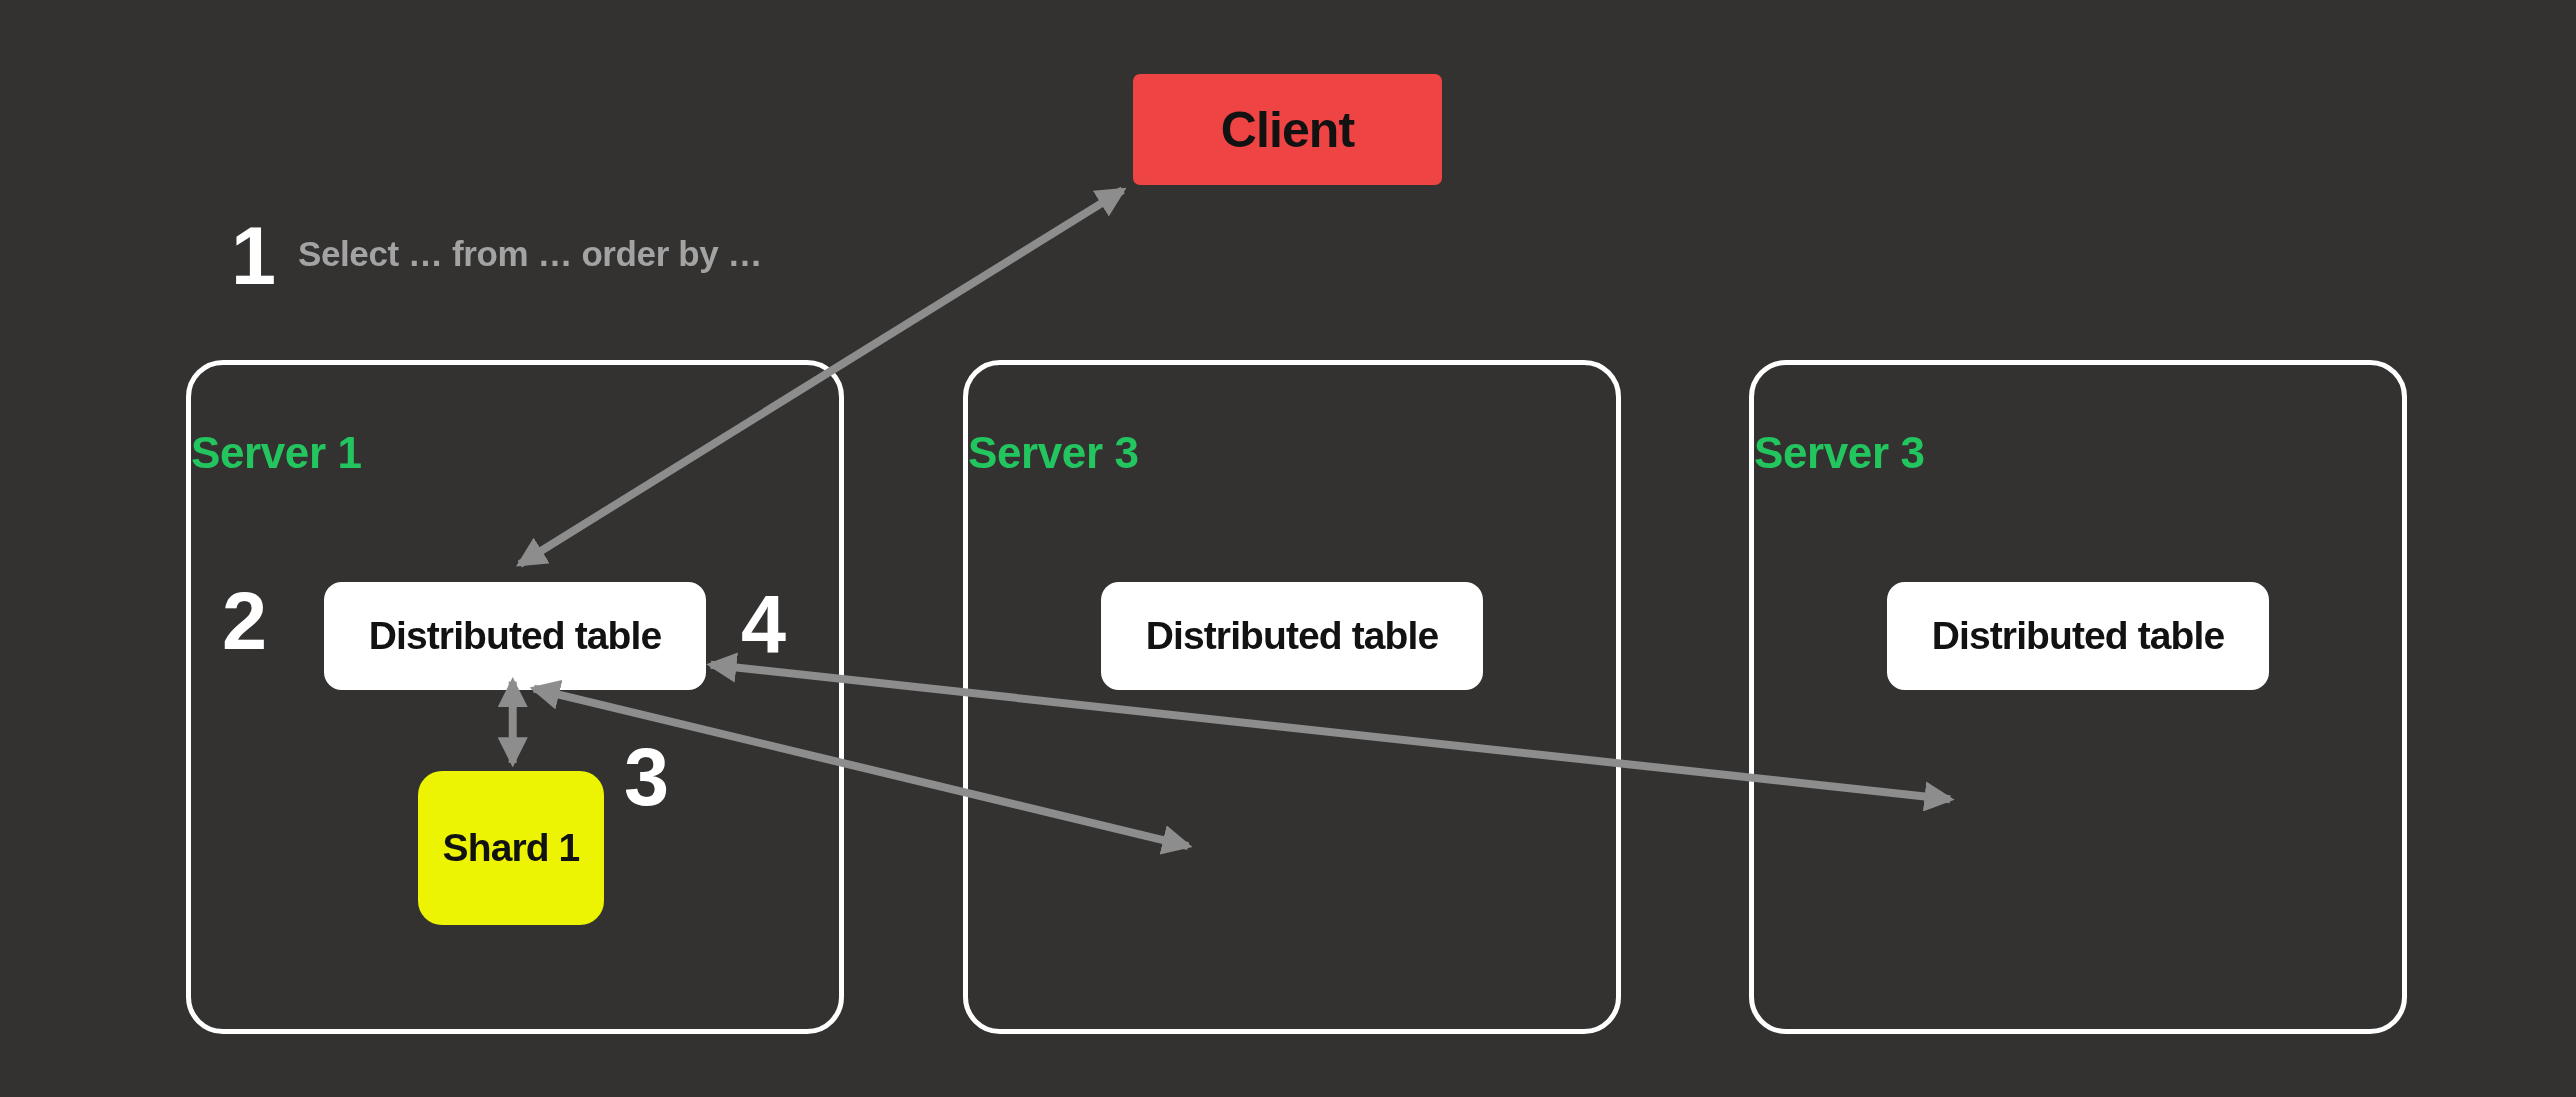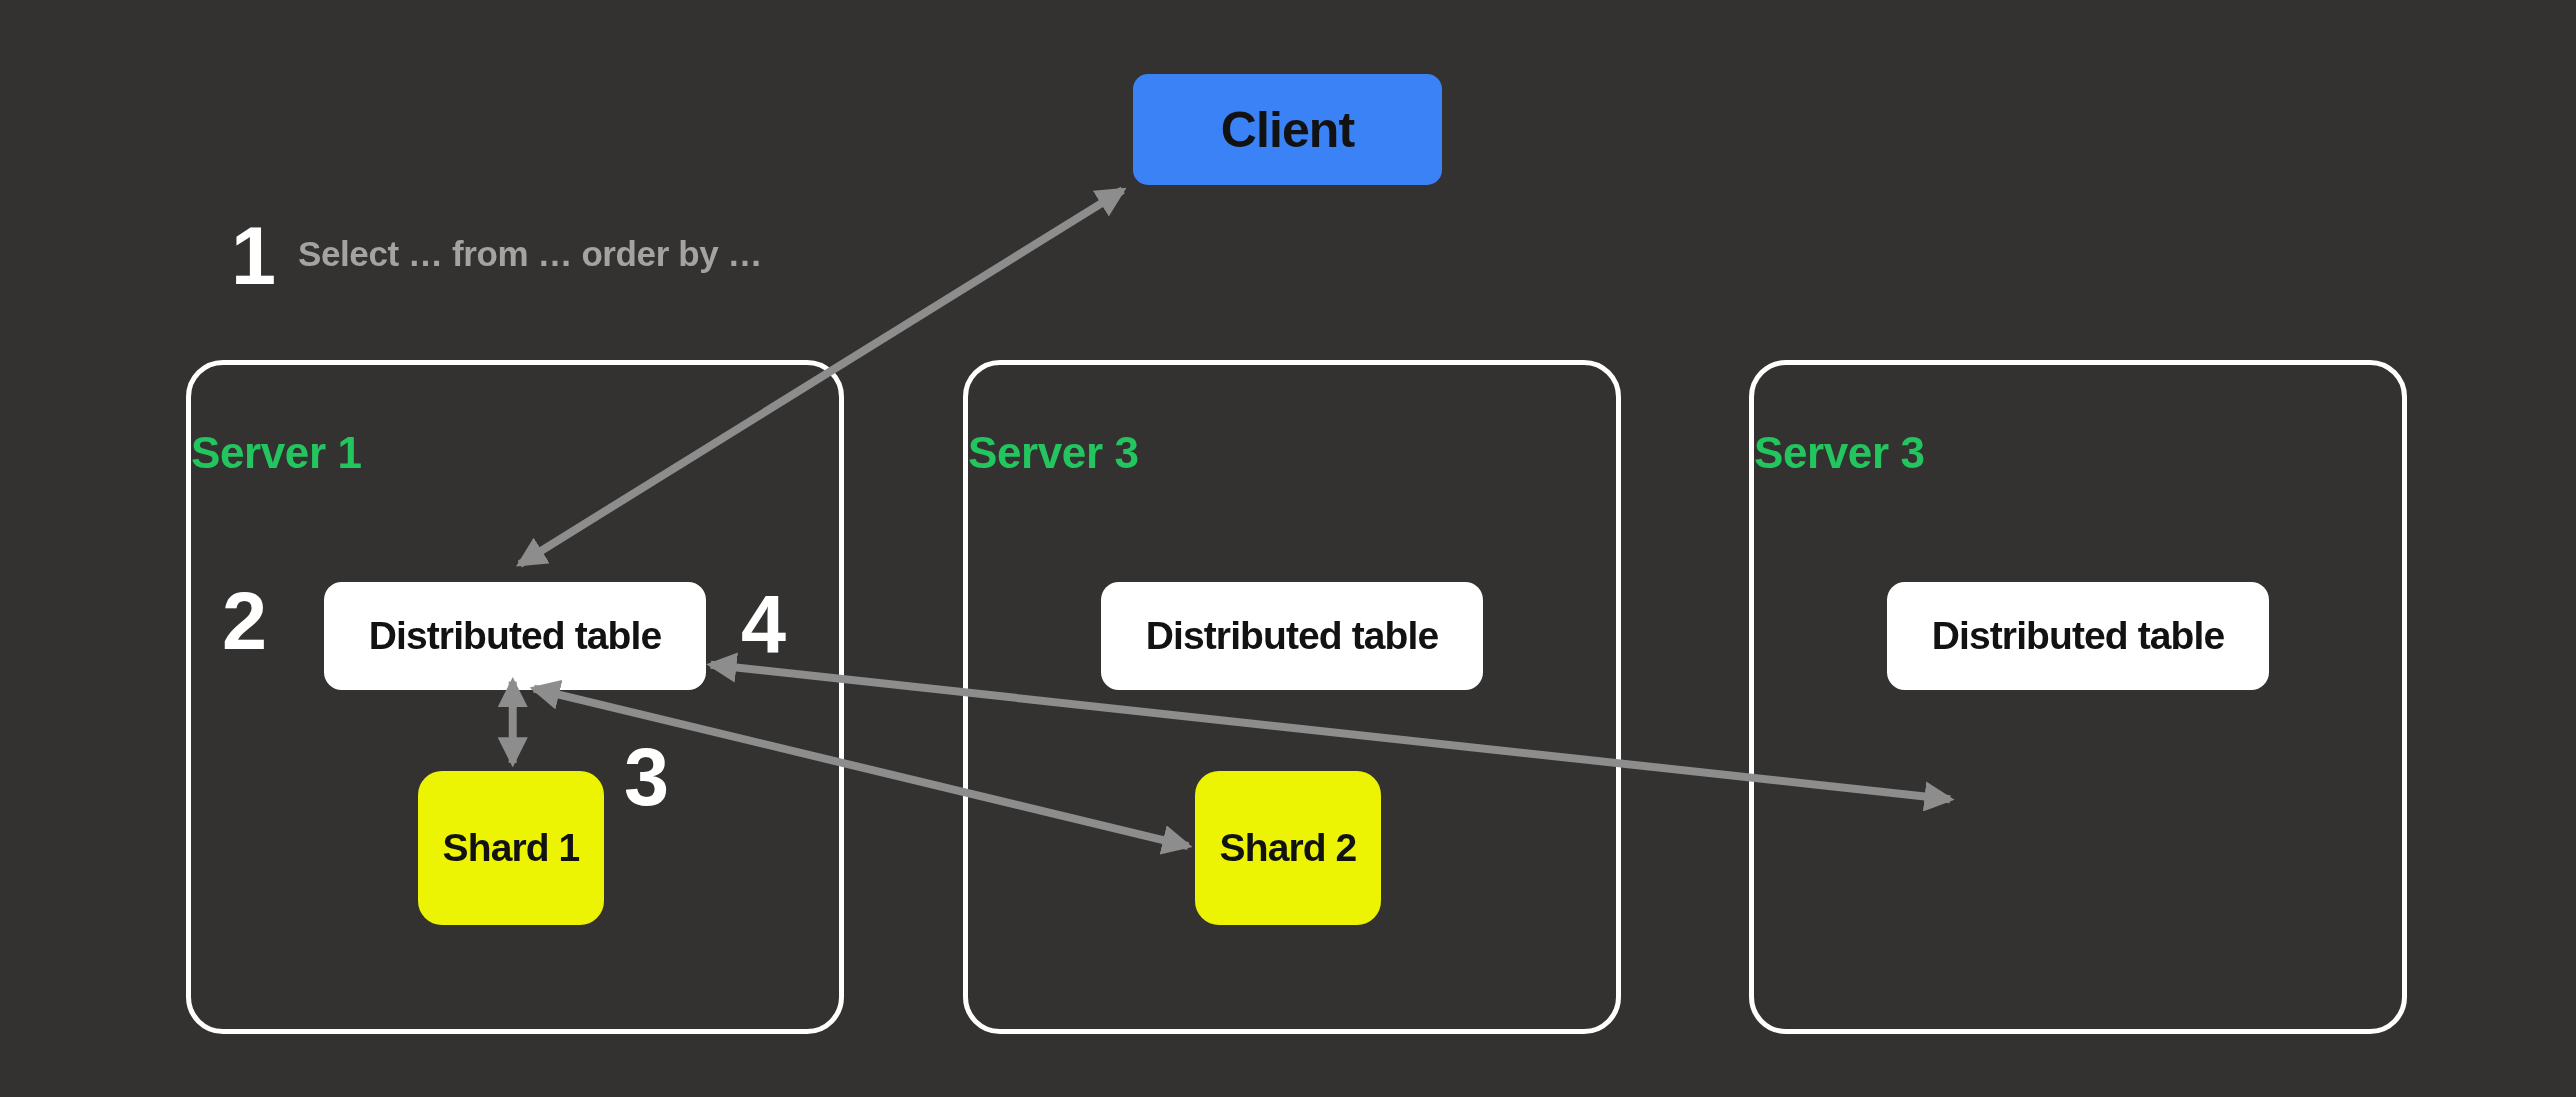--- a/index.html
+++ b/index.html
@@ -9,21 +9,21 @@
     font-family:"Liberation Sans","DejaVu Sans",sans-serif;
     font-weight:bold;
     position:relative;
     overflow:hidden;
   }
   .stage{position:absolute;inset:0;}
 
   
   .client{
     position:absolute;left:1133px;top:74px;width:309px;height:111px;
-    background:#3b82f6;border-radius:15px;
+    background:#ef4444;border-radius:7px;
     display:flex;align-items:center;justify-content:center;
     color:#121212;font-size:50px;letter-spacing:-0.9px;
     z-index:2;
   }
 
   
   .step-num{
     position:absolute;color:#ffffff;font-size:81px;line-height:1;
     letter-spacing:-1.8px;z-index:3;
   }
@@ -93,23 +93,20 @@
     <div class="shard">
       <span>Shard 1</span>
     </div>
   </div>
 
   <div class="server server-2">
     <div class="server-title">Server 3</div>
     <div class="dist-table">
       <span>Distributed table</span>
     </div>
-    <div class="shard">
-      <span>Shard 2</span>
-    </div>
   </div>
 
   <div class="server server-3">
     <div class="server-title">Server 3</div>
     <div class="dist-table">
       <span>Distributed table</span>
     </div>
   </div>
 
   <svg class="arrows-layer" width="2576" height="1098" viewBox="0 0 2914 1242" xmlns="http://www.w3.org/2000/svg">

